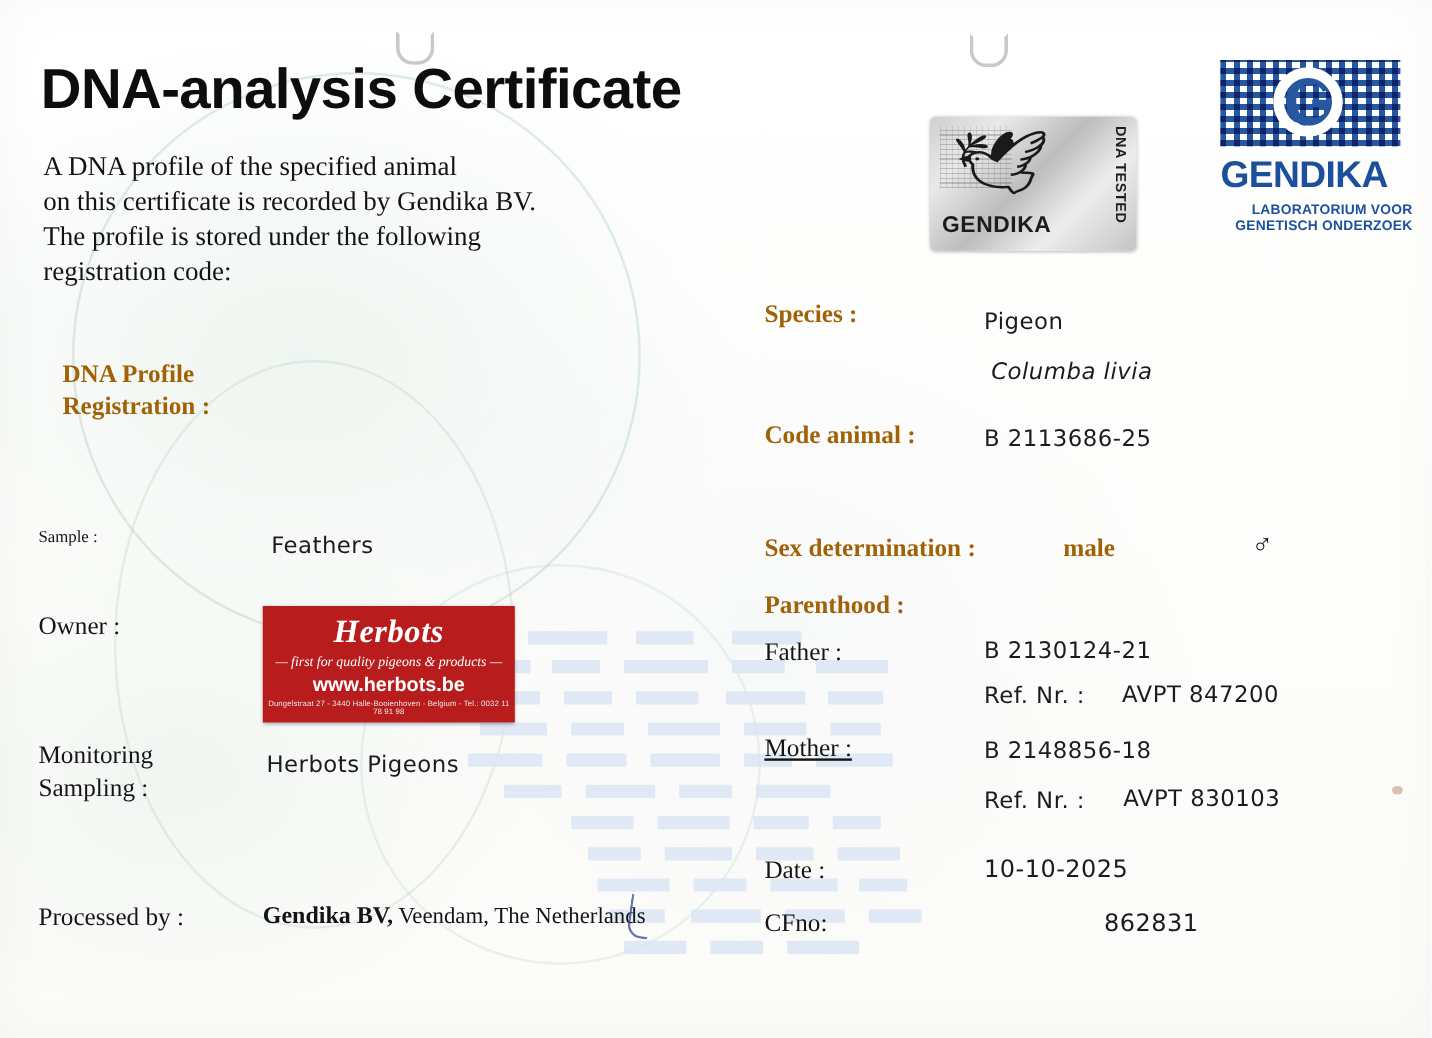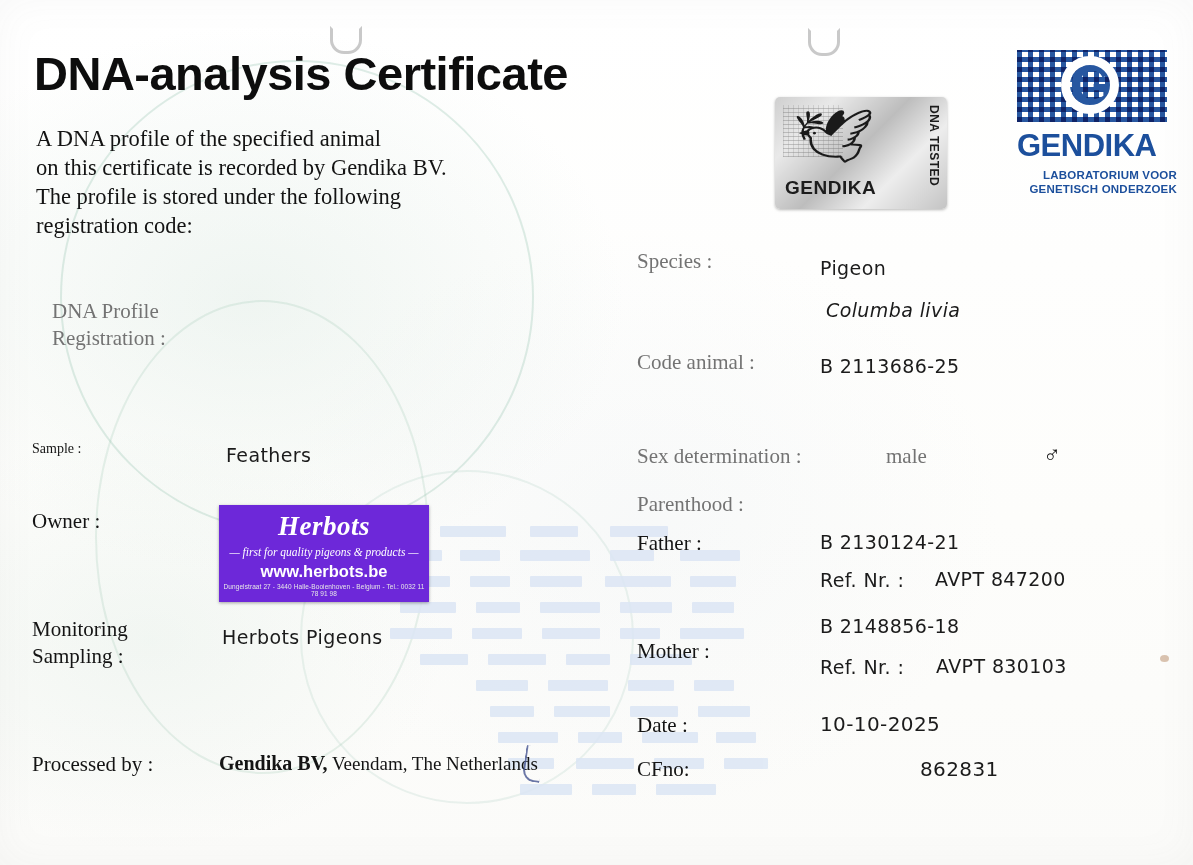--- a/index.html
+++ b/index.html
@@ -75,22 +75,22 @@
     display: block;
     background: #dce6f5;
     height: 11px;
     border-radius: 1px;
   }
 
   
   .abs { position: absolute; }
   .lbl-serif-b {
     font-family: "Liberation Serif", serif;
-    font-weight: normal;
-    color: #737373;
+    font-weight: bold;
+    color: #a16207;
   }
   .lbl-serif {
     font-family: "Liberation Serif", serif;
     font-weight: normal;
     color: #141414;
   }
   .val-hand {
     font-family: "DejaVu Sans", sans-serif;
     color: #1b1b1b;
     letter-spacing: 0.4px;
@@ -139,21 +139,21 @@
   #codeanimal-label { left: 637px; top: 350px; font-size: 21px; }
   #codeanimal-value { left: 820px; top: 355px; font-size: 19px; }
   #sex-label { left: 637px; top: 444px; font-size: 21px; }
   #sex-value { left: 886px; top: 444px; font-size: 21px; }
   #sex-symbol { left: 1043px; top: 442px; font-size: 24px; }
   #parenthood-label { left: 637px; top: 492px; font-size: 21px; }
   #father-label { left: 637px; top: 531px; font-size: 21px; }
   #father-value { left: 820px; top: 531px; font-size: 19px; }
   #father-ref-label { left: 820px; top: 569px; font-size: 19px; }
   #father-ref-value { left: 935px; top: 568px; font-size: 19px; }
-  #mother-label { left: 637px; top: 639px; font-size: 21px; }
+  #mother-label { left: 637px; top: 611px; font-size: 21px; text-decoration: underline; }
   #mother-value { left: 820px; top: 615px; font-size: 19px; }
   #mother-ref-label { left: 820px; top: 656px; font-size: 19px; }
   #mother-ref-value { left: 936px; top: 655px; font-size: 19px; }
   #date-label { left: 637px; top: 713px; font-size: 21px; }
   #date-value { left: 820px; top: 712px; font-size: 20px; }
   #cfno-label { left: 637px; top: 757px; font-size: 21px; }
   #cfno-value { left: 920px; top: 757px; font-size: 20px; }
 
   
   #holo {
@@ -248,21 +248,21 @@
     letter-spacing: 0.2px;
     color: #1c4f9c;
     text-align: right;
     width: 160px;
     white-space: pre-line;
   }
 
   
   #herbots {
     left: 219px; top: 505px; width: 210px; height: 97px;
-    background: #6d28d9;
+    background: #b91c1c;
     color: #ffffff;
     box-shadow: 0 1px 3px rgba(0,0,0,0.35);
   }
   #herbots .h-name {
     position: absolute; left: 0; right: 0; top: 6px;
     text-align: center;
     font-family: "Liberation Serif", serif;
     font-style: italic;
     font-weight: bold;
     font-size: 27px;

